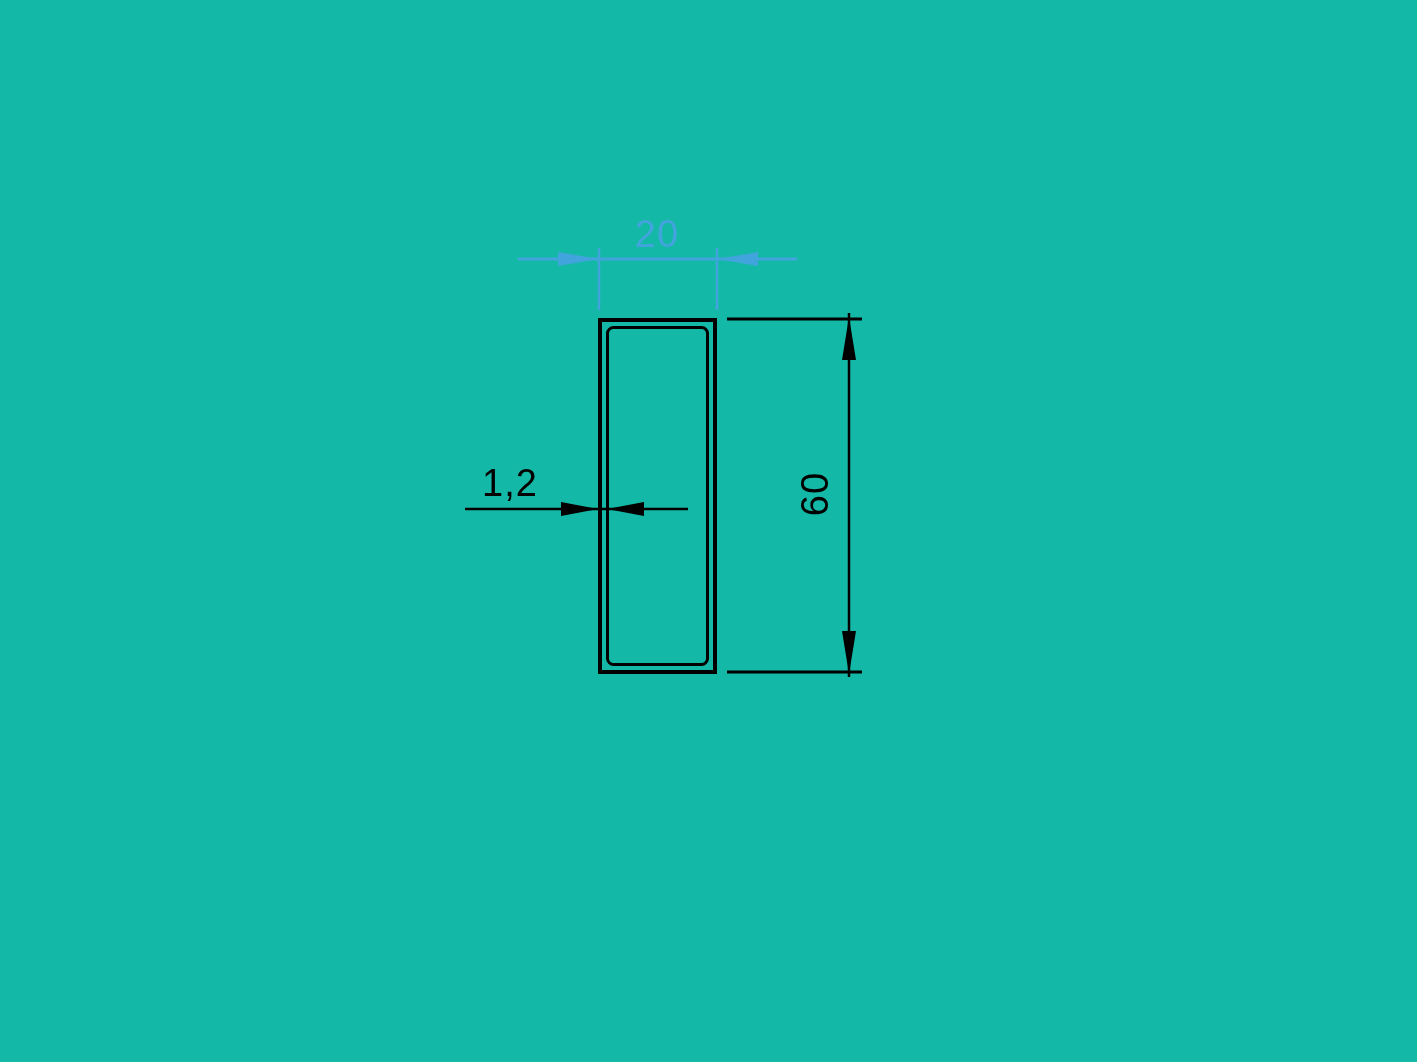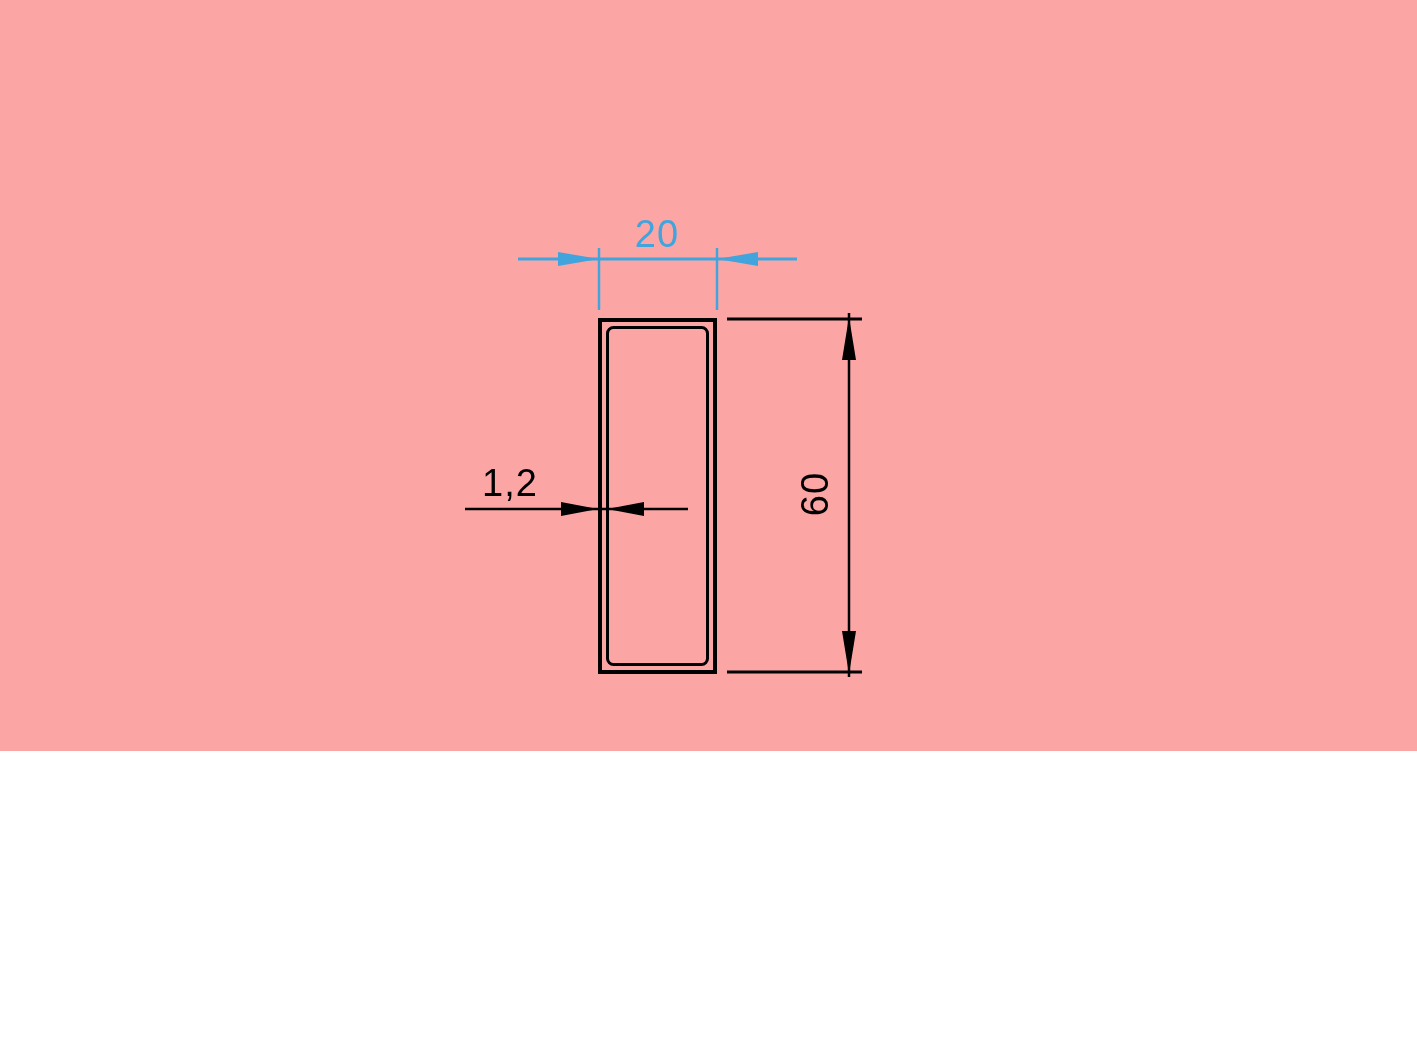--- a/index.html
+++ b/index.html
@@ -4,22 +4,22 @@
 <style>
   html, body {
     margin: 0;
     padding: 0;
     background: #ffffff;
     font-family: "Liberation Sans", sans-serif;
   }
   .canvas {
     position: relative;
     width: 1417px;
-    height: 751px;
-    background: #fca5a5;
+    height: 1062px;
+    background: #14b8a6;
     overflow: hidden;
   }
   svg { display: block; }
   text {
     font-family: "Liberation Sans", sans-serif;
     font-size: 38px;
     font-weight: 400;
     letter-spacing: 1px;
   }
 </style>

